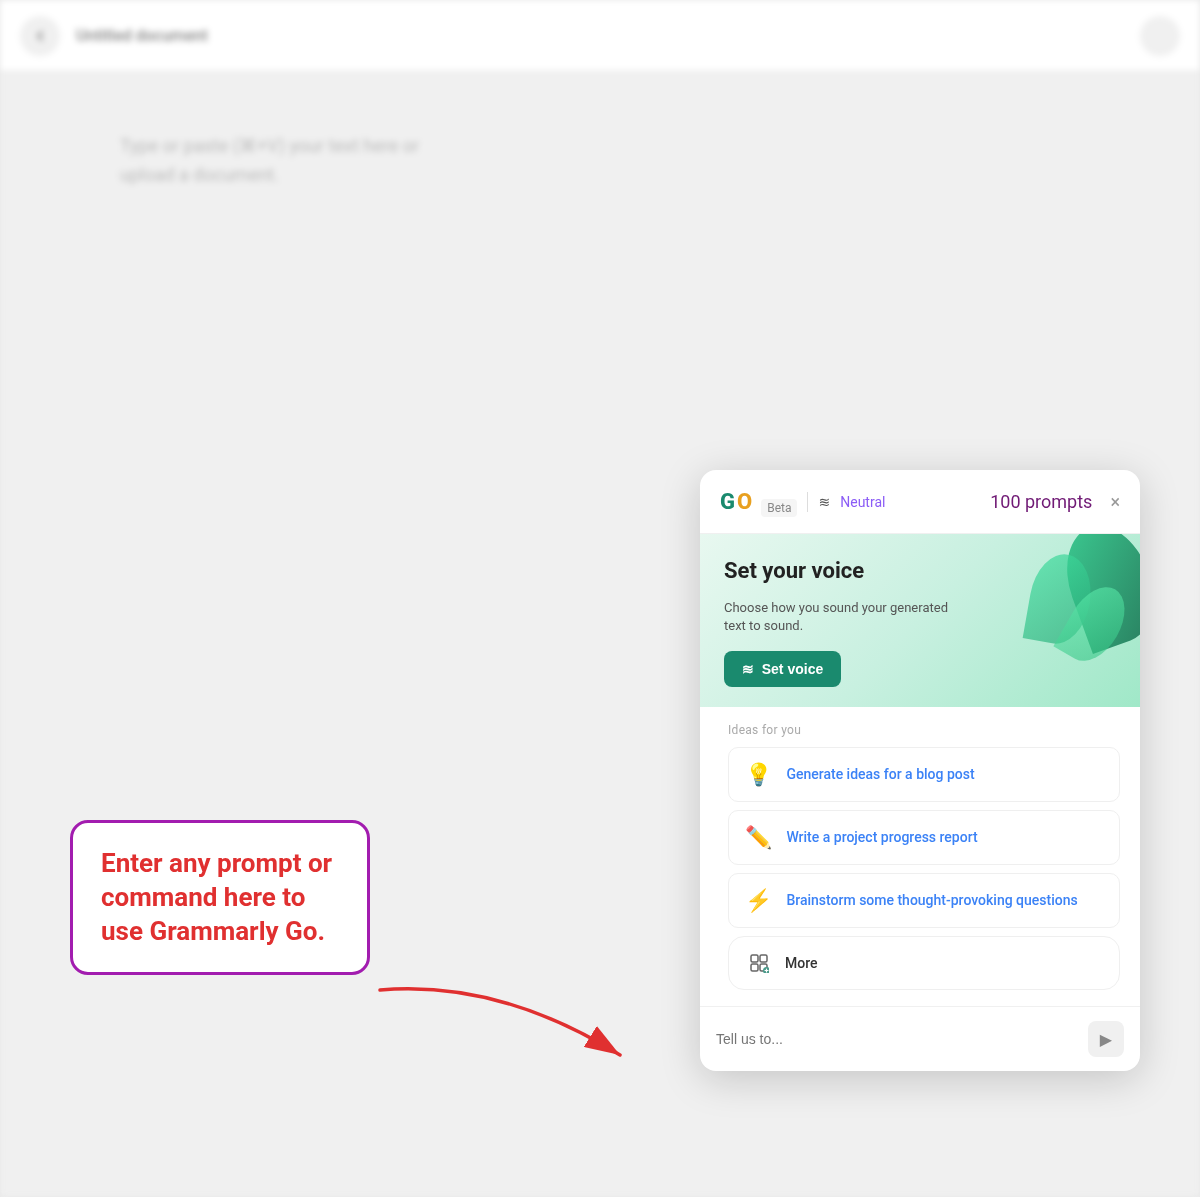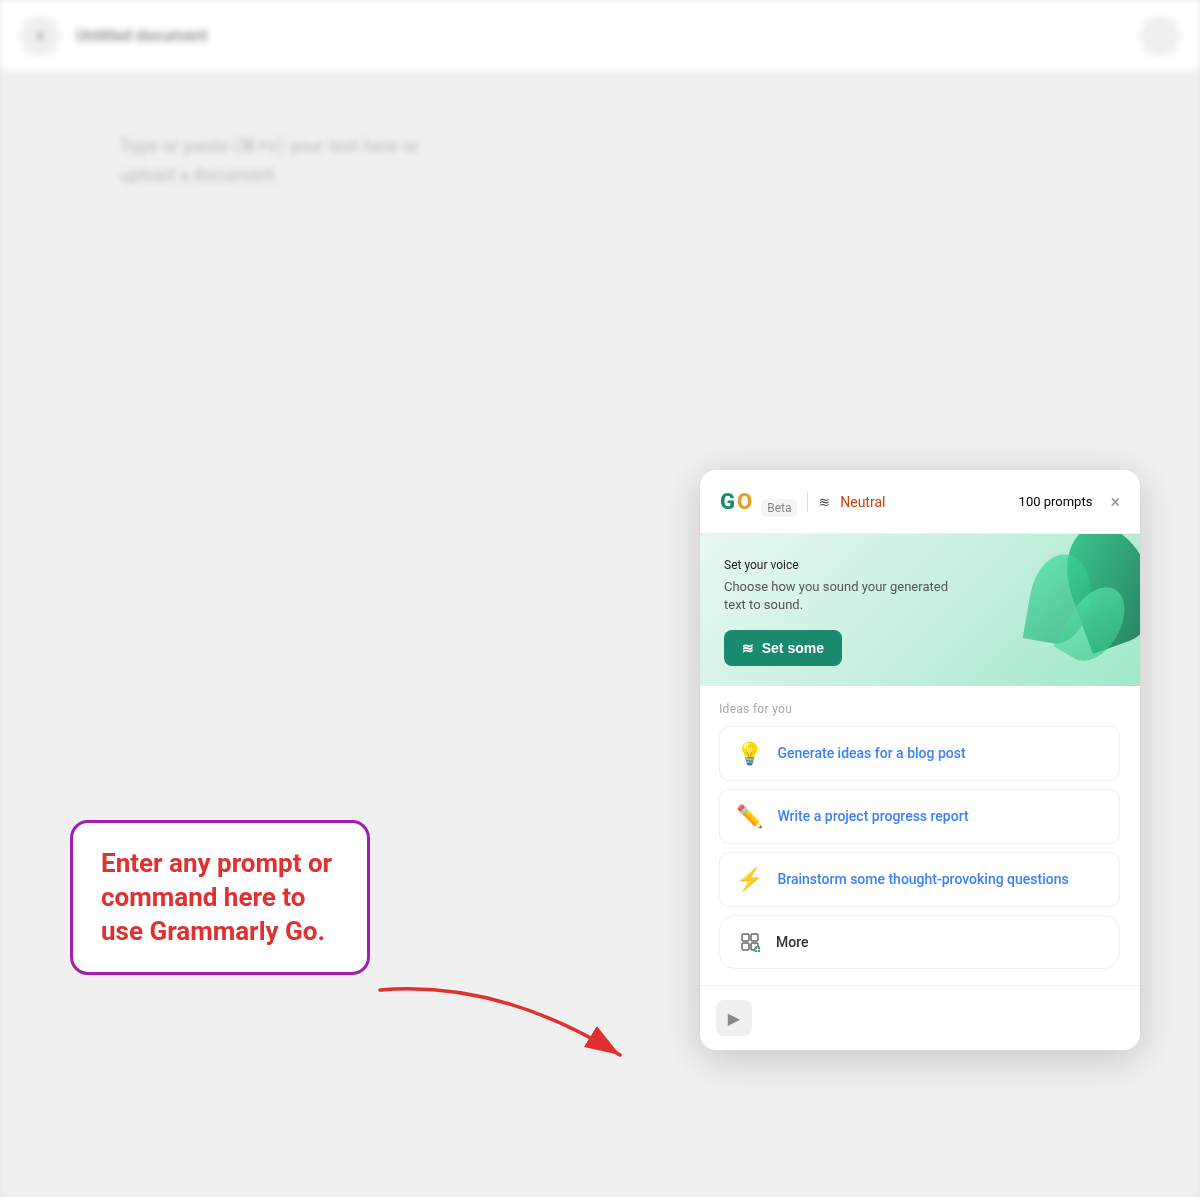--- a/index.html
+++ b/index.html
@@ -114,50 +114,50 @@
       background: #ddd;
     }
 
     .panel-voice-icon {
       font-size: 14px;
       color: #555;
     }
 
     .panel-neutral {
       font-size: 14px;
-      color: #c2410c;
+      color: #8b5cf6;
     }
 
     .panel-prompts {
-      font-size: 13px;
-      color: #000000;
+      font-size: 18px;
+      color: #701a75;
       margin-left: auto;
       text-align: center;
     }
 
     .panel-close {
       font-size: 18px;
       color: #999;
       cursor: pointer;
       margin-left: 8px;
     }
 
     
     .voice-banner {
       background: linear-gradient(135deg, #e8f8f0 0%, #c8f0e0 50%, #a0e8c8 100%);
       padding: 24px 24px 20px 24px;
       position: relative;
       overflow: hidden;
     }
 
     .voice-banner-title {
-      font-size: 12px;
-      font-weight: 400;
+      font-size: 22px;
+      font-weight: 700;
       color: #222;
-      margin-bottom: 6px;
+      margin-bottom: 16px;
     }
 
     .voice-banner-desc {
       font-size: 13px;
       color: #555;
       line-height: 1.4;
       max-width: 240px;
       margin-bottom: 16px;
     }
 
@@ -184,21 +184,21 @@
 
     .voice-leaf {
       position: absolute;
       background: linear-gradient(135deg, #2dc88a, #1a6e50);
       border-radius: 50% 50% 50% 0;
       opacity: 0.8;
     }
 
     
     .ideas-section {
-      padding: 16px 20px 8px 19px;
+      padding: 16px 20px 8px 28px;
     }
 
     .ideas-label {
       font-size: 12px;
       color: #aaa;
       margin-bottom: 10px;
       letter-spacing: 0.3px;
     }
 
     .idea-item {
@@ -339,21 +339,21 @@
     <span class="panel-neutral">Neutral</span>
     <span class="panel-prompts">100 prompts</span>
     <span class="panel-close">×</span>
   </div>
 
   <div class="voice-banner">
     <div class="voice-banner-title">Set your voice</div>
     <div class="voice-banner-desc">Choose how you sound your generated text to sound.</div>
     <button class="voice-banner-btn">
       <span>≋</span>
-      <span>Set some</span>
+      <span>Set voice</span>
     </button>
     
     <div class="voice-banner-decoration">
       <div class="voice-leaf" style="width:80px;height:120px;right:-10px;top:-10px;transform:rotate(-20deg);opacity:0.9;background:linear-gradient(135deg,#2dc88a,#1a6e50);"></div>
       <div class="voice-leaf" style="width:60px;height:90px;right:50px;top:20px;transform:rotate(10deg);opacity:0.7;background:linear-gradient(135deg,#40e0a0,#2aaa78);"></div>
       <div class="voice-leaf" style="width:50px;height:80px;right:20px;top:50px;transform:rotate(30deg);opacity:0.6;background:linear-gradient(135deg,#60f0b0,#30c080);"></div>
     </div>
   </div>
 
   <div class="ideas-section">
@@ -384,20 +384,21 @@
           <circle cx="17.5" cy="17.5" r="3.5" fill="#4a9a8a"></circle>
           <line x1="16" y1="17.5" x2="19" y2="17.5" stroke="white" stroke-width="1.2" stroke-linecap="round"></line>
           <line x1="17.5" y1="16" x2="17.5" y2="19" stroke="white" stroke-width="1.2" stroke-linecap="round"></line>
         </svg>
       </div>
       <span class="more-text">More</span>
     </div>
   </div>
 
   <div class="panel-input-area">
+    <input class="panel-input" type="text" placeholder="Tell us to..." style="">
     <div class="panel-send-btn">
       <span>▶</span>
     </div>
   </div>
 </div>
 
 <div class="tooltip-box">
   <span class="tooltip-text">Enter any prompt or command here to use Grammarly Go.</span>
 </div>
 

